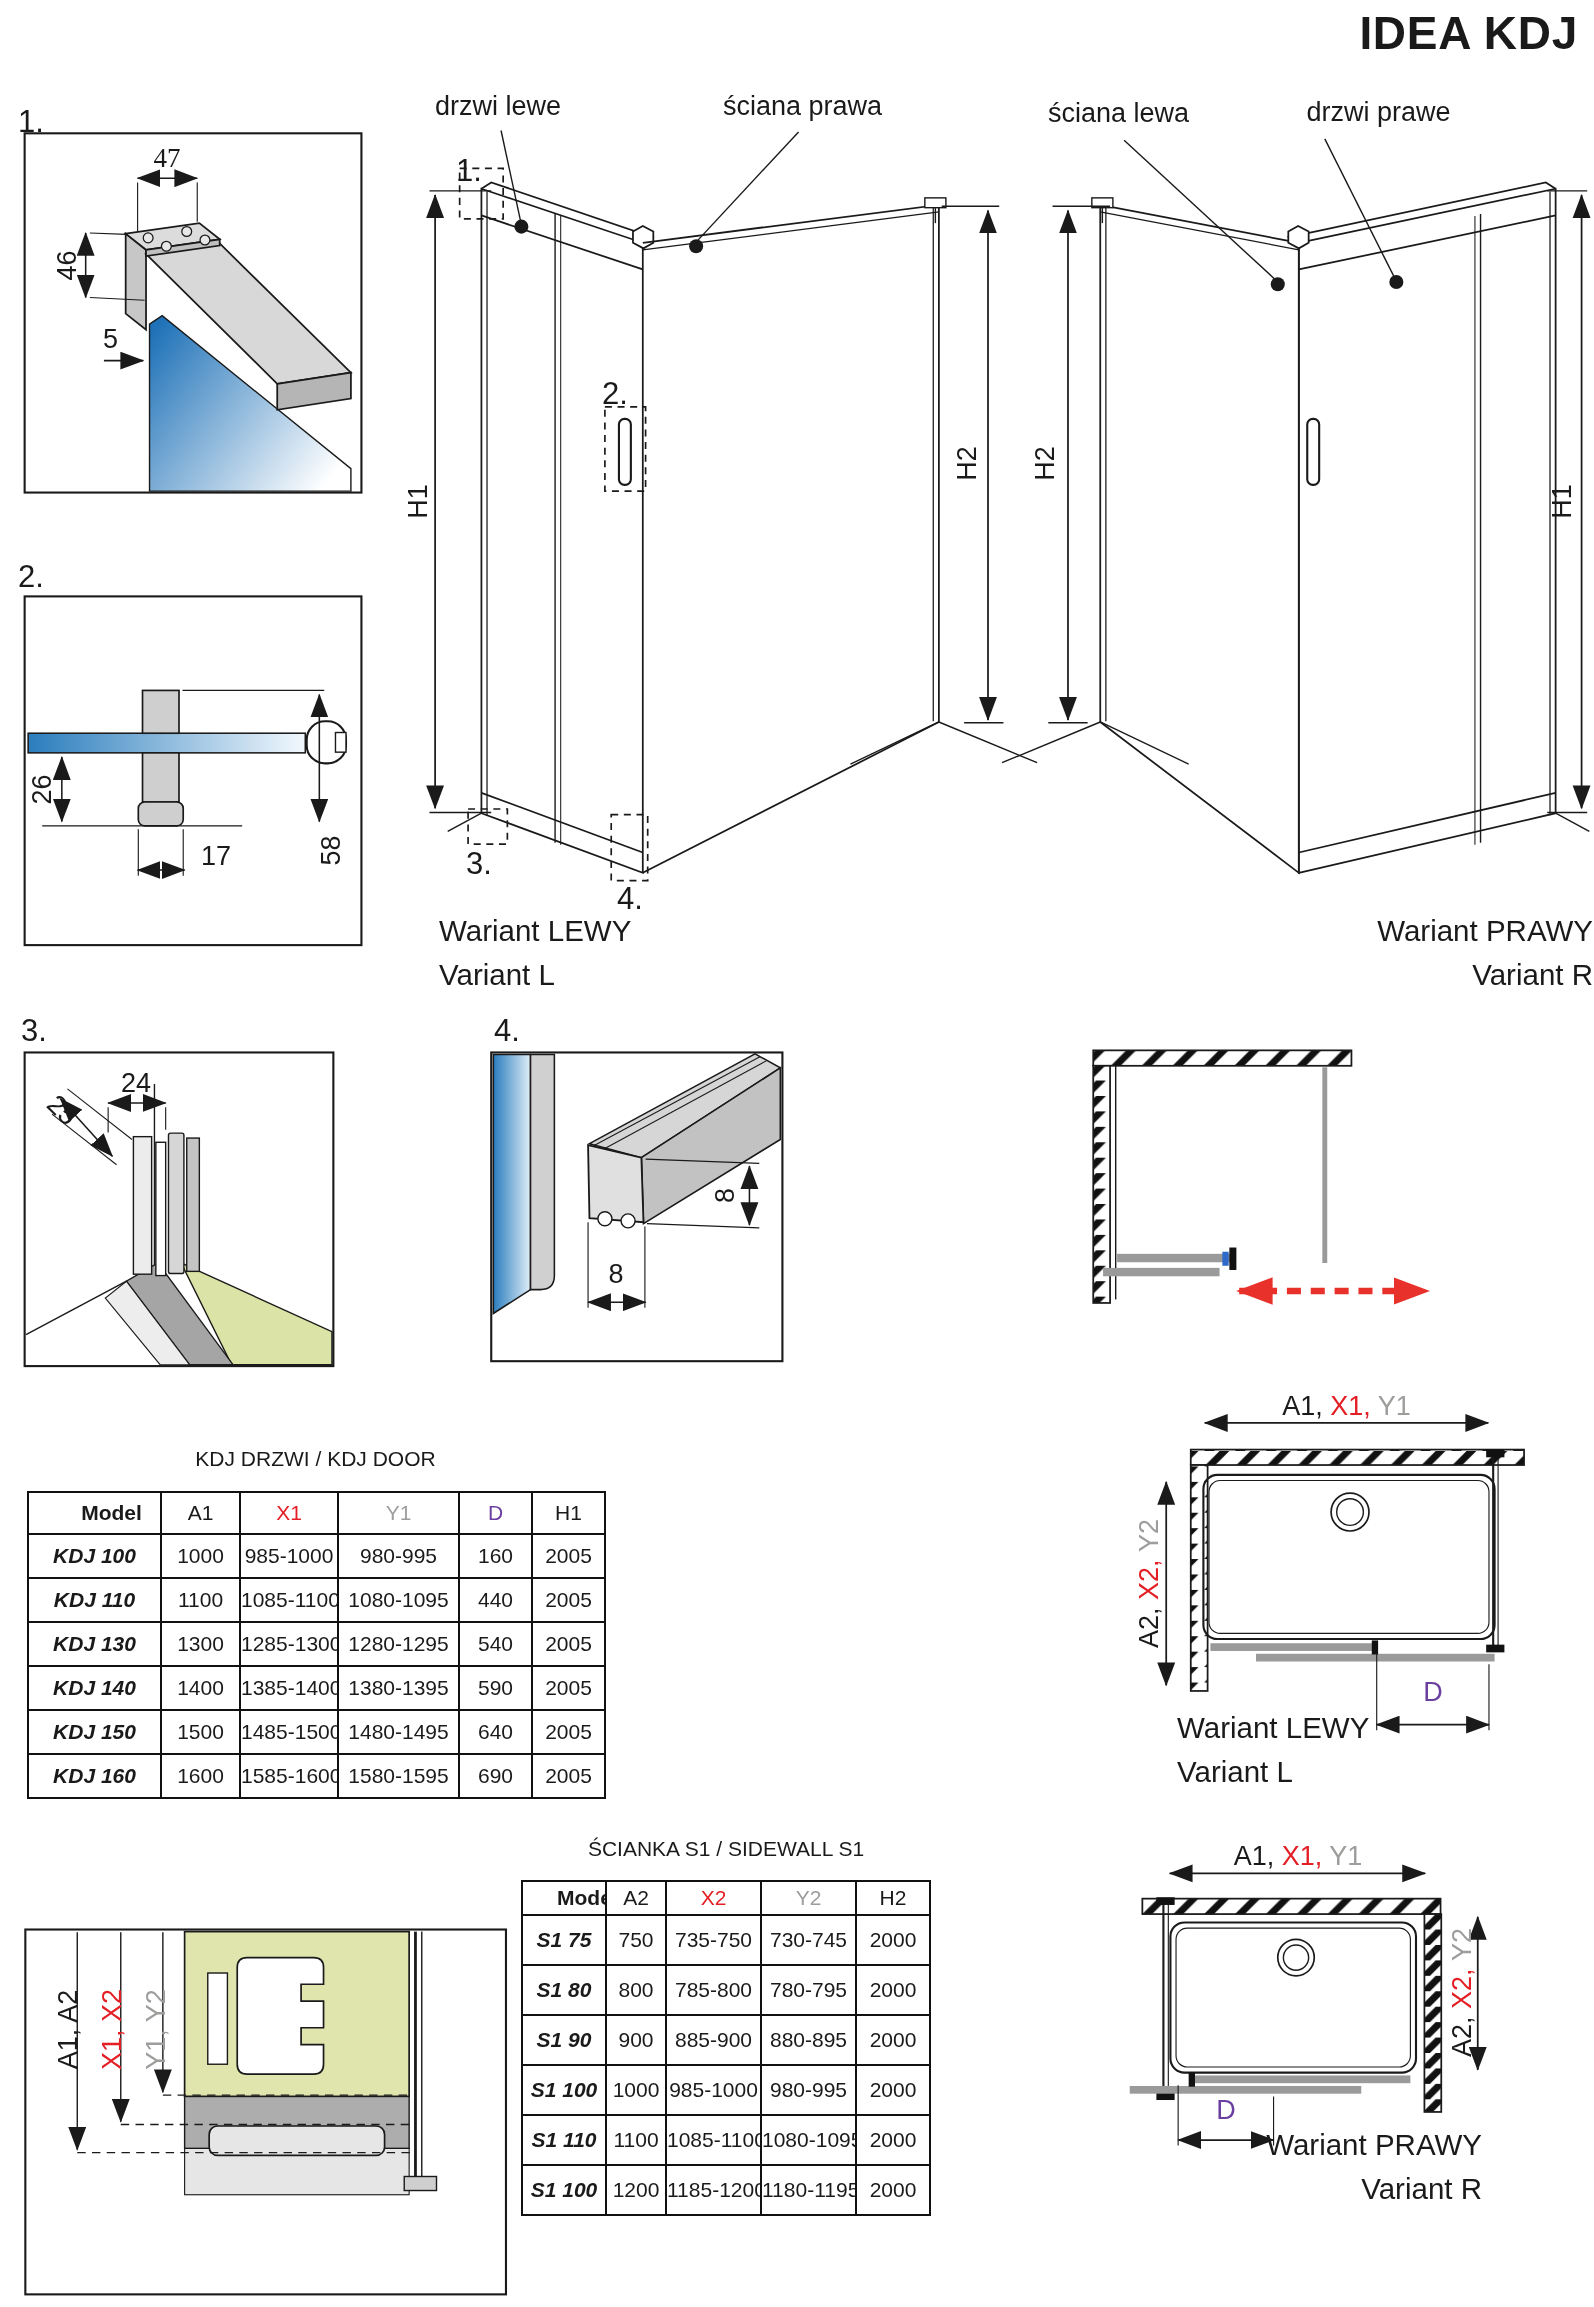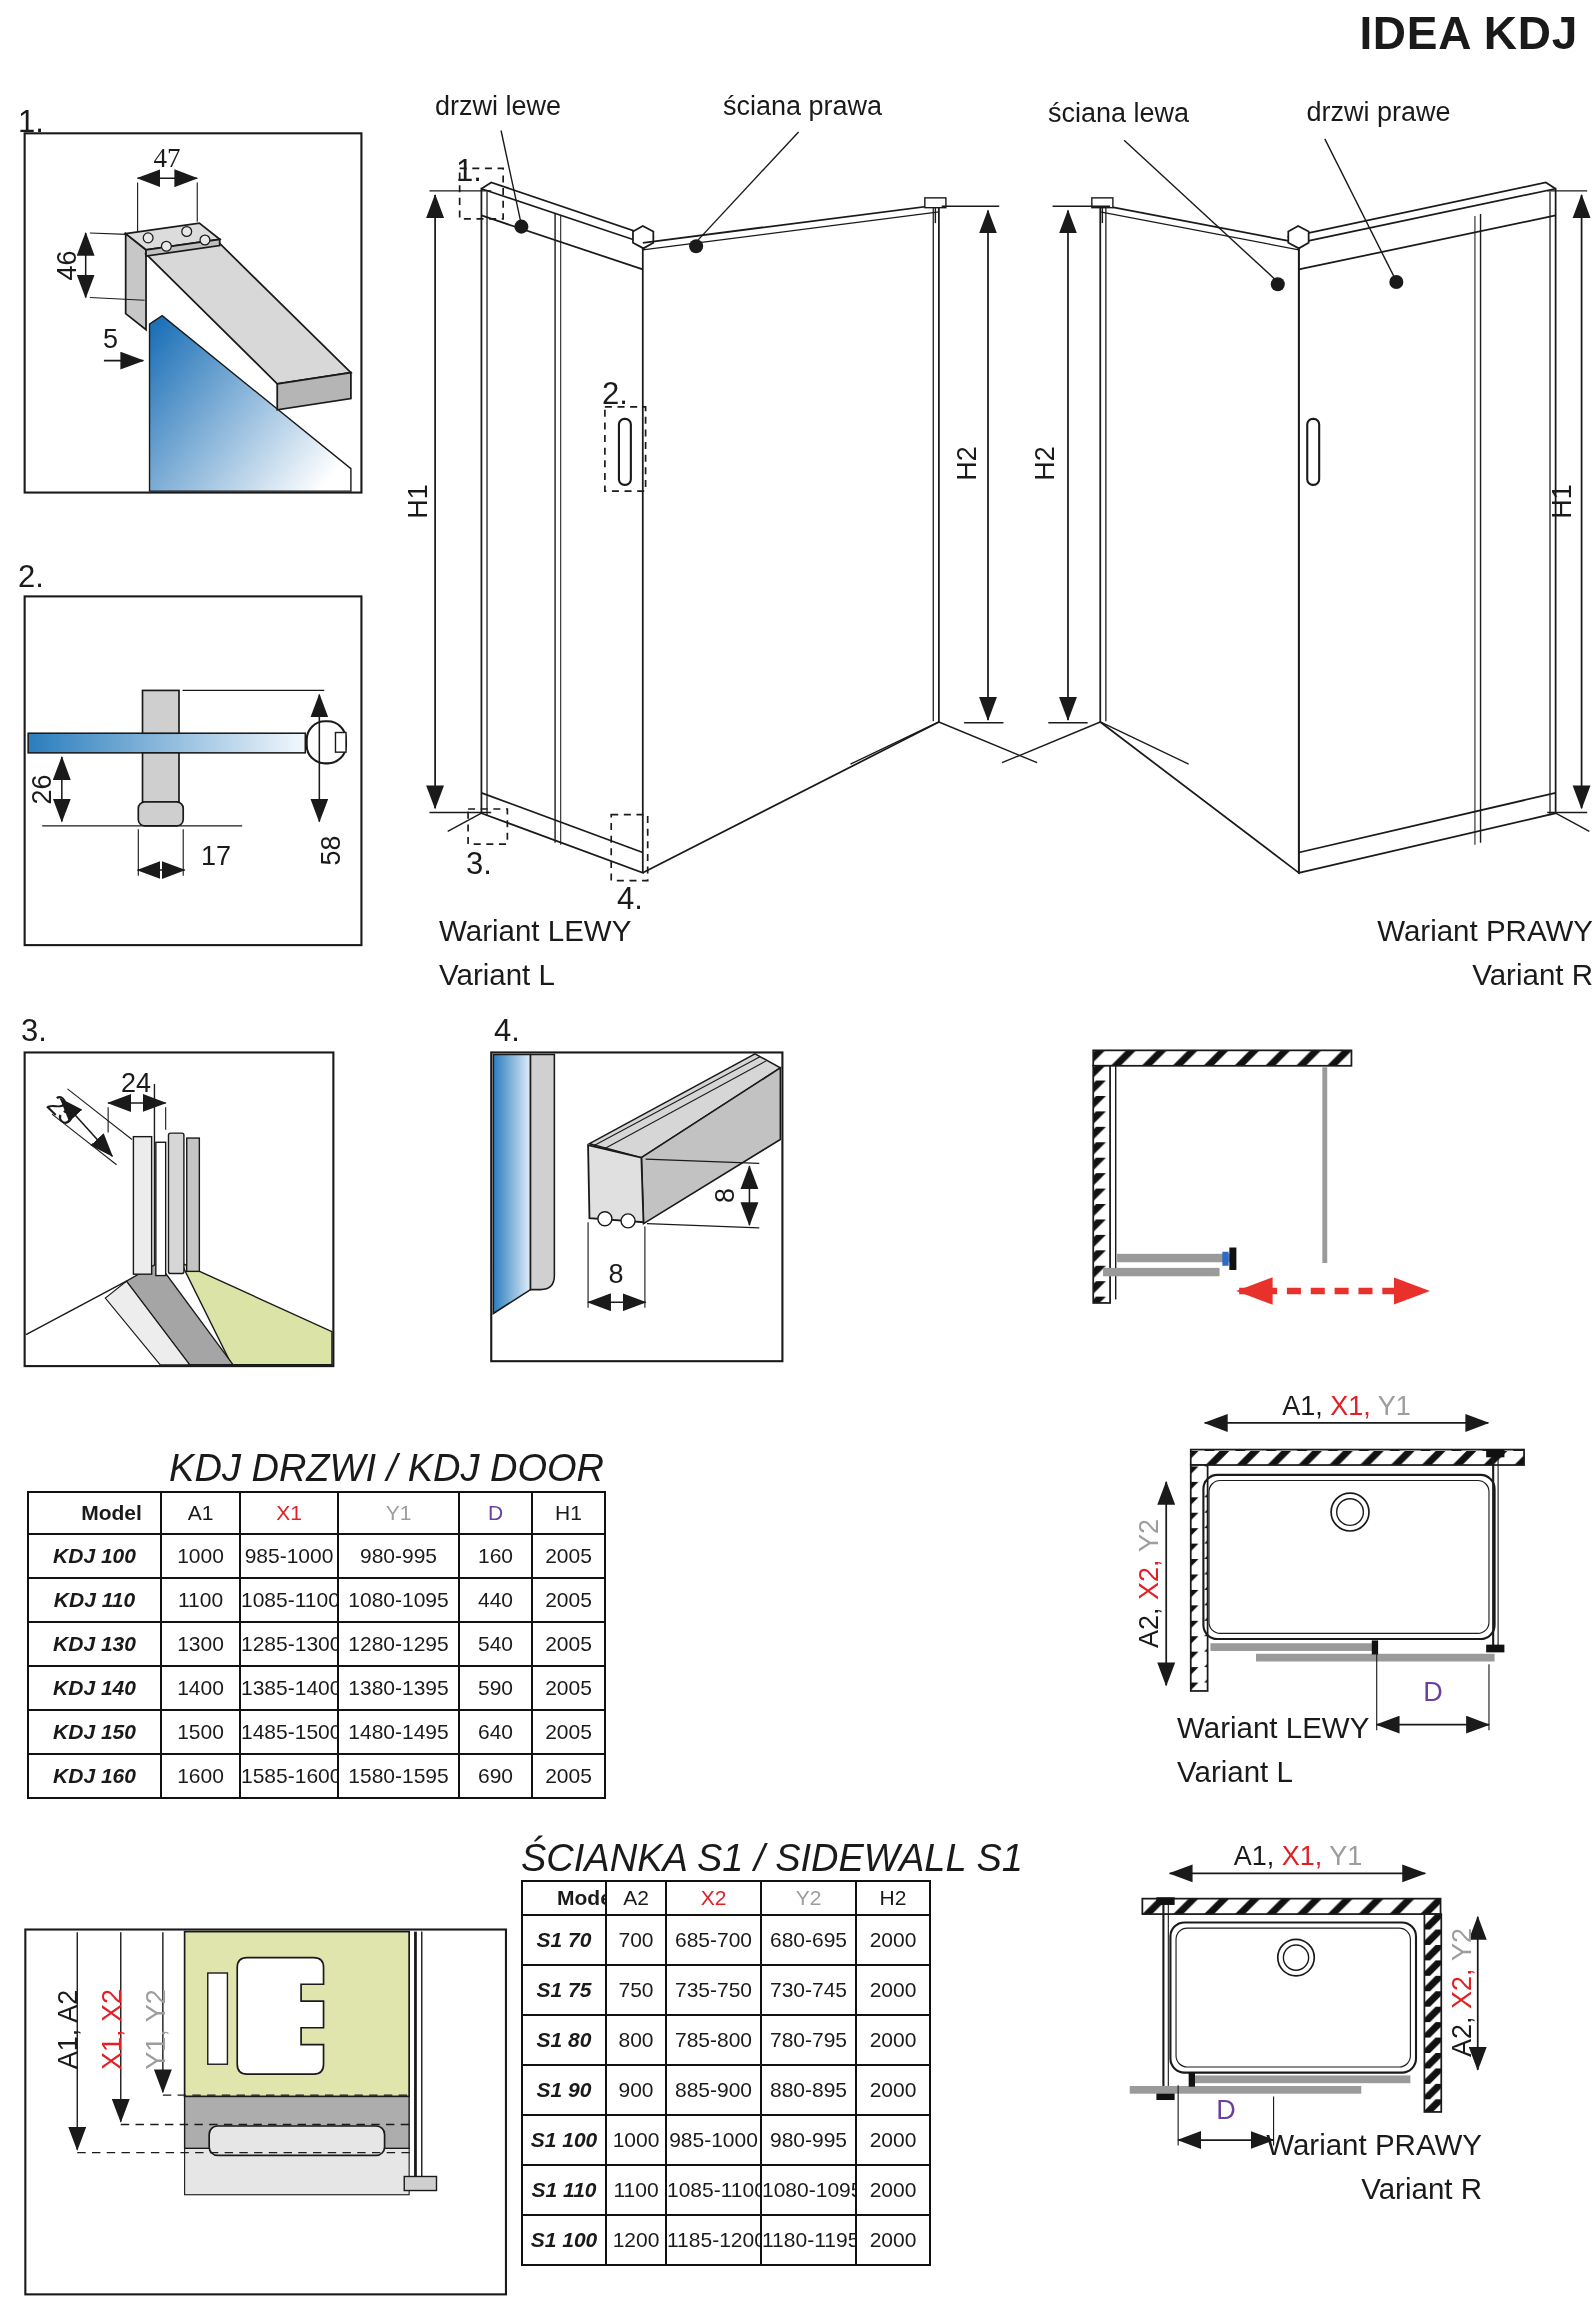--- a/index.html
+++ b/index.html
@@ -6,21 +6,21 @@
   #page{position:relative;width:1595px;height:2307px;background:#fff;overflow:hidden;
         font-family:"Liberation Sans",sans-serif;color:#1a1a1a;}
   .abs{position:absolute;}
   .lbl{font-size:27px;text-align:center;white-space:nowrap;}
   .num{font-size:31px;}
   .dimtxt{font-size:27px;text-align:center;white-space:nowrap;}
   .rot{display:flex;align-items:center;justify-content:center;transform:rotate(-90deg);transform-origin:center;}
   .rot45{display:flex;align-items:center;justify-content:center;transform:rotate(44deg);transform-origin:center;}
   #title{font-size:46px;font-weight:700;letter-spacing:0.7px;white-space:nowrap;}
   .caption{font-size:29.5px;line-height:1.5;white-space:nowrap;}
-  .tbl-title{font-size:38px;font-style:italic;white-space:nowrap;text-align:right;}
+  .tbl-title{font-size:21px;white-space:nowrap;text-align:center;}
   table.spec{border-collapse:collapse;table-layout:fixed;background:#fff;}
   table.spec th,table.spec td{border:2.8px solid #111;text-align:center;vertical-align:middle;
     font-size:21px;padding:0;overflow:hidden;white-space:nowrap;}
   table.spec th{font-weight:400;}
   table.spec th:first-child{font-weight:700;padding-left:34px;}
   td.model{font-weight:700;font-style:italic;}
   #door-table th{height:40px;} #door-table td{height:42px;}
   #s1-table th{height:32px;} #s1-table td{height:48px;}
   .c-red{color:#e31e24;} .c-gray{color:#9d9d9c;} .c-purple{color:#6b3fa0;}
 </style>
@@ -462,27 +462,20 @@
         <tr>
           <th>Model</th>
           <th>A2</th>
           <th class="c-red">X2</th>
           <th class="c-gray">Y2</th>
           <th>H2</th>
         </tr>
       </thead>
   <tbody>
         <tr>
-          <td class="model">S1 70</td>
-          <td>700</td>
-          <td>685-700</td>
-          <td>680-695</td>
-          <td>2000</td>
-        </tr>
-        <tr>
           <td class="model">S1 75</td>
           <td>750</td>
           <td>735-750</td>
           <td>730-745</td>
           <td>2000</td>
         </tr>
         <tr>
           <td class="model">S1 80</td>
           <td>800</td>
           <td>785-800</td>

